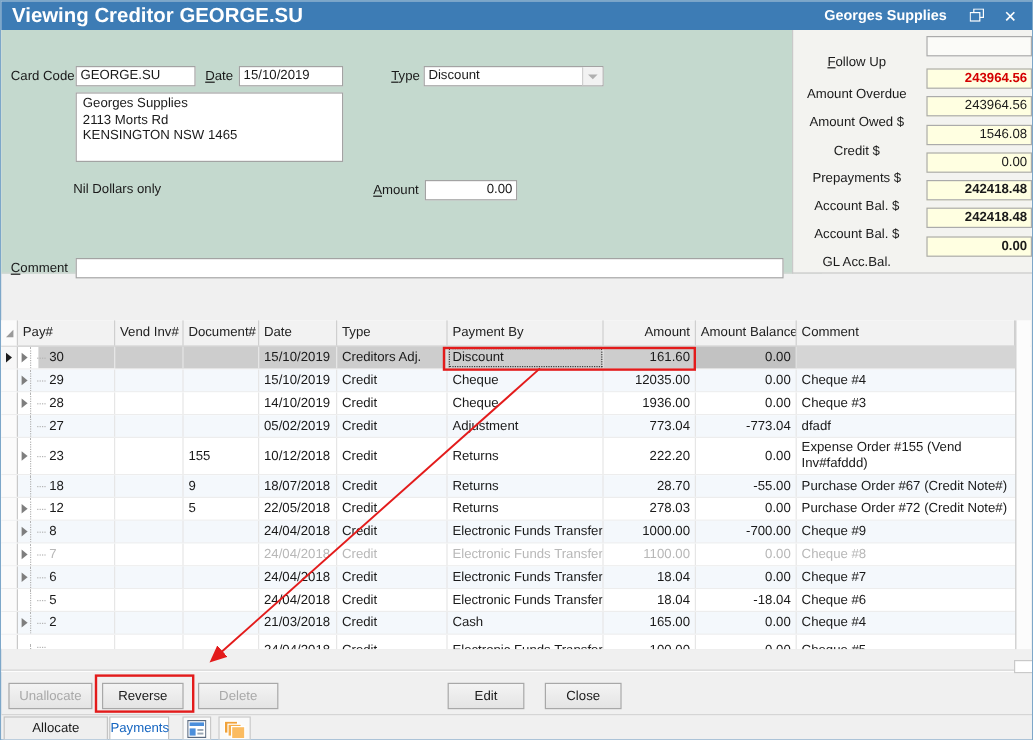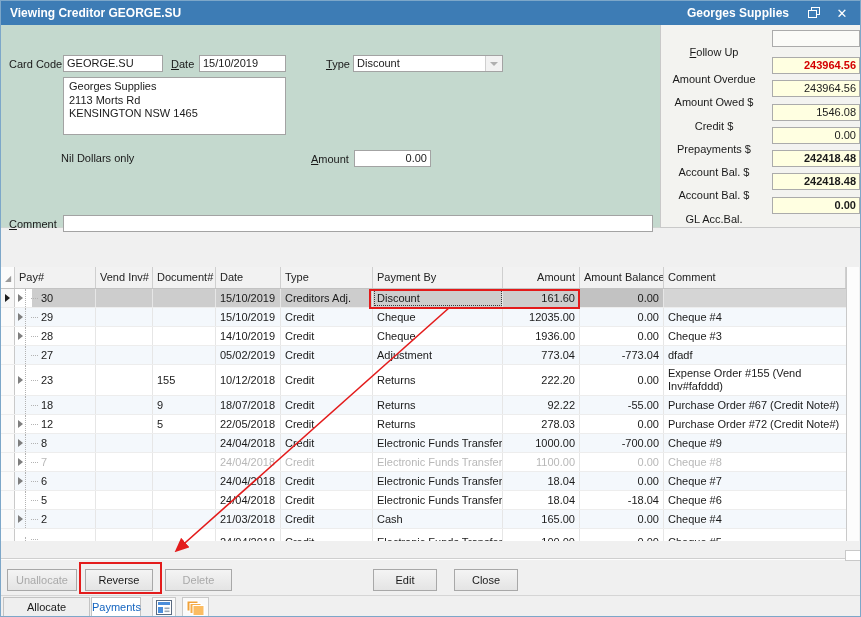--- a/index.html
+++ b/index.html
@@ -3,21 +3,21 @@
 <meta charset="utf-8">
 <style>
   html,body{margin:0;padding:0;background:#dfe6ec;}
   *{box-sizing:border-box;}
   body{font-family:"Liberation Sans",sans-serif;font-size:11px;color:#1a1a1a;}
   .window{position:relative;width:861px;height:617px;background:#f0f0f0;border:1px solid #7da7c9;overflow:hidden;}
 
   
   .titlebar{position:absolute;left:0;top:0;width:100%;height:24px;background:var(--titlebar,#3d7cb5);
     display:flex;align-items:center;padding:0 9px;color:#fff;}
-  .tb-title{font-size:12px;font-weight:bold;flex:1;}
+  .tb-title{font-size:17px;font-weight:bold;flex:1;}
   .tb-company{font-size:12px;font-weight:bold;margin-right:16px;}
   .tb-btn{display:inline-flex;align-items:center;justify-content:center;width:18px;height:18px;cursor:default;}
   .tb-close{font-size:13px;color:#fff;margin-left:10px;}
 
   
   .panel-green{position:absolute;left:0;top:24px;width:684px;height:203px;background:var(--green,#c4d9ce);border-bottom:1px solid #cfd6d1;}
   .panel-right{position:absolute;left:659px;top:24px;width:202px;height:203px;background:#f3f3f0;border-left:1px solid #c9c9c9;border-bottom:1px solid #c9c9c9;}
   .lbl{position:absolute;height:13px;line-height:13px;white-space:nowrap;}
   .ak::first-letter{text-decoration:underline;}
   .field{position:absolute;height:17px;background:#fff;border:1px solid #a3a3a3;padding:1px 3px;line-height:13px;white-space:nowrap;overflow:hidden;}
@@ -290,21 +290,21 @@
           <div class="cell c-ind"></div>
           <div class="cell c-pay">
             <span class="tree"></span>
             <span class="pnum">18</span>
           </div>
           <div class="cell c-vend"></div>
           <div class="cell c-doc">9</div>
           <div class="cell c-date">18/07/2018</div>
           <div class="cell c-type">Credit</div>
           <div class="cell c-by">Returns</div>
-          <div class="cell c-amt r">92.22</div>
+          <div class="cell c-amt r">28.70</div>
           <div class="cell c-bal r">-55.00</div>
           <div class="cell c-com">Purchase Order #67 (Credit Note#)</div>
         </div>
         <div class="grow">
           <div class="cell c-ind"></div>
           <div class="cell c-pay">
             <span class="tree">
               <span class="arr"></span>
             </span>
             <span class="pnum">12</span>

